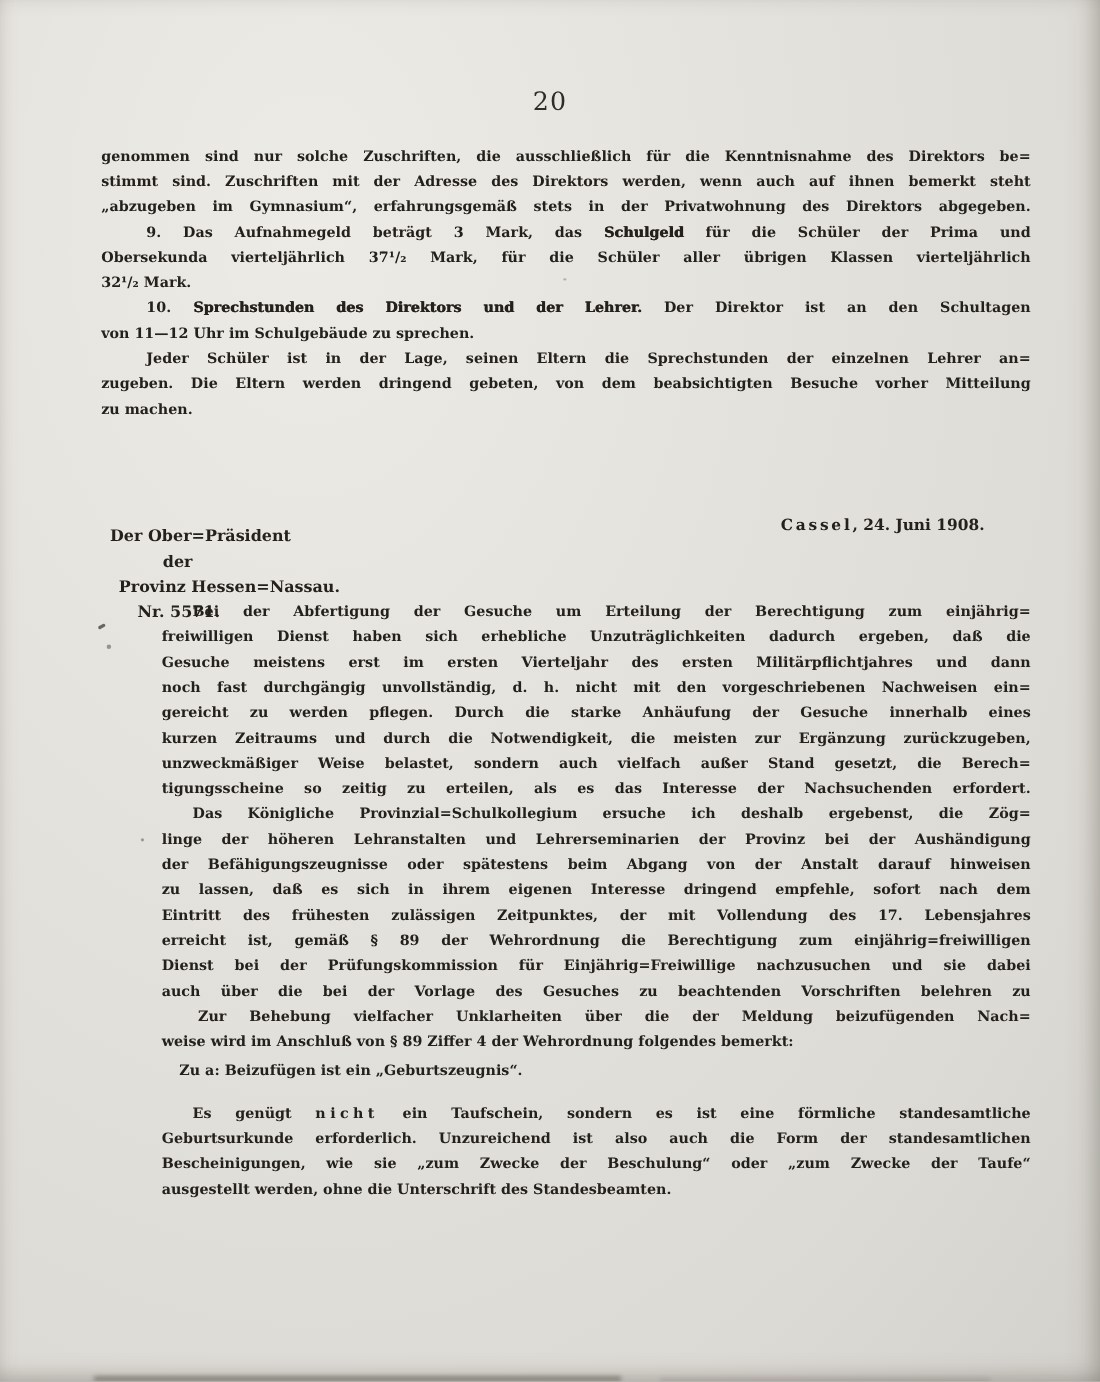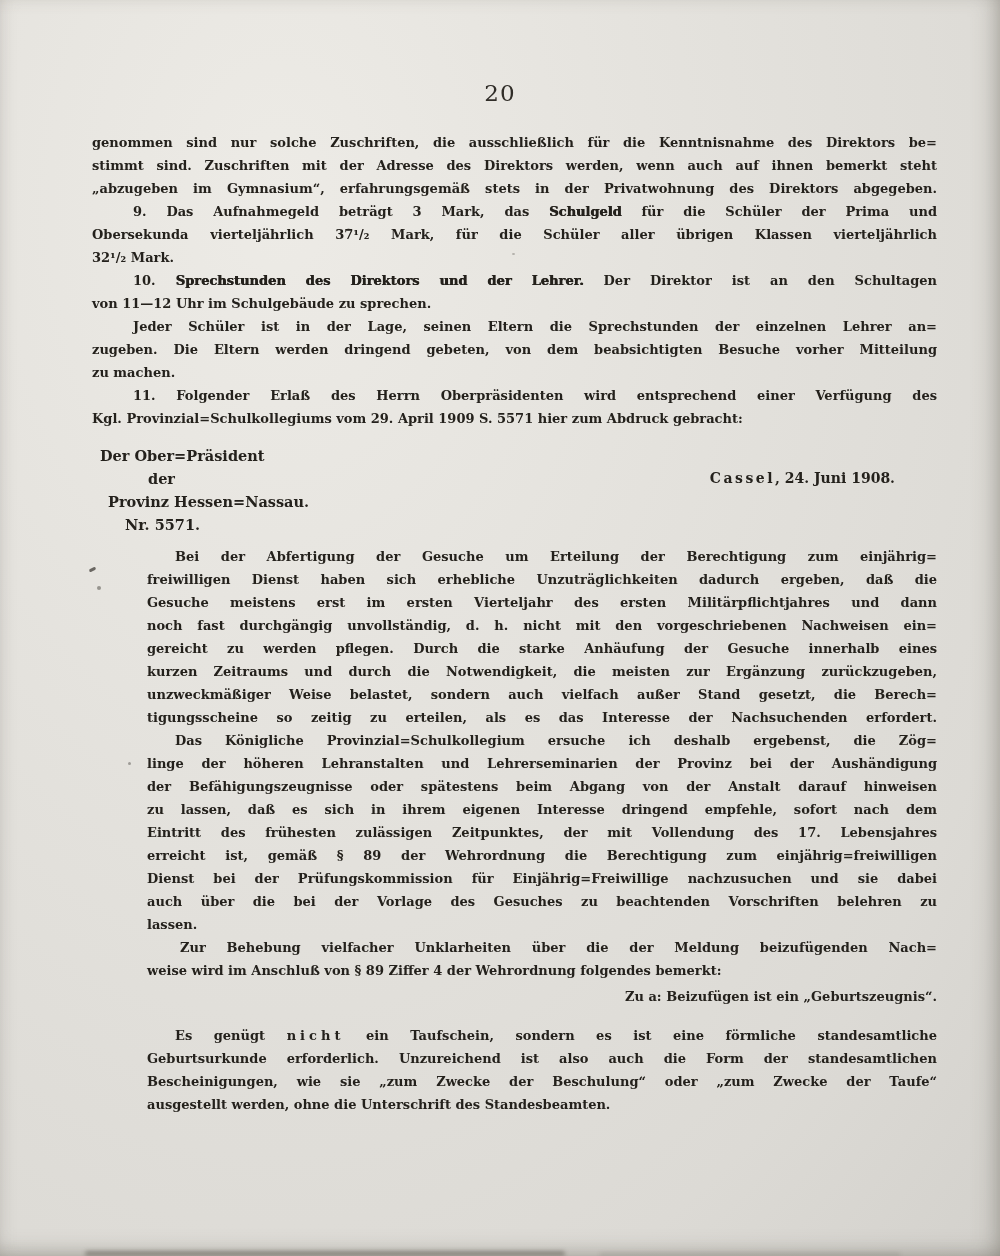--- a/index.html
+++ b/index.html
@@ -27,21 +27,21 @@
   #main-block{left:92px;top:131px;width:845px;}
   #letter-block{left:147px;top:545px;width:790px;}
   .ln{min-height:23px;}
   .j{text-align:justify;text-align-last:justify;}
   .b{text-shadow:.55px 0 0 currentColor;}
   .sp{letter-spacing:4px;}
   .letterhead{
     position:absolute;left:92px;top:444px;width:845px;
     font-size:14.5px;line-height:23px;
   }
-  .lh1{margin-left:8px;}
+  .lh1{margin-left:8px;margin-top:32px;}
   .lh2{margin-left:56px;}
   .lh3{margin-left:16px;}
   .lh4{margin-left:33px;}
   .dateline{
     position:absolute;top:23px;right:42px;font-size:14px;
   }
   .dateline .sp{letter-spacing:2.5px;}
   .speck{position:absolute;background:#35322c;border-radius:50%;}
   .s1{left:89px;top:568px;width:7px;height:3px;transform:rotate(-28deg);opacity:.7;border-radius:2px;}
   .s2{left:97px;top:586px;width:4px;height:4px;opacity:.45;}
@@ -77,24 +77,20 @@
       </div>
       <div>
         <div class="ln j" style="text-indent: 41px;"><span>10. </span><span class="b">Sprechstunden des Direktors und der Lehrer.</span><span> Der Direktor ist an den Schultagen</span></div>
         <div class="ln"><span>von 11—12 Uhr im Schulgebäude zu sprechen.</span></div>
       </div>
       <div>
         <div class="ln j" style="text-indent: 41px;"><span>Jeder Schüler ist in der Lage, seinen Eltern die Sprechstunden der einzelnen Lehrer an=</span></div>
         <div class="ln j"><span>zugeben. Die Eltern werden dringend gebeten, von dem beabsichtigten Besuche vorher Mitteilung</span></div>
         <div class="ln"><span>zu machen.</span></div>
       </div>
-      <div>
-        <div class="ln j" style="text-indent: 41px;"><span>11. Folgender Erlaß des Herrn Oberpräsidenten wird entsprechend einer Verfügung des</span></div>
-        <div class="ln"><span>Kgl. Provinzial=Schulkollegiums vom 29. April 1909 S. 5571 hier zum Abdruck gebracht:</span></div>
-      </div>
     </div>
 
   <div class="letterhead">
     <div class="lh1">Der Ober=Präsident</div>
     <div class="lh2">der</div>
     <div class="lh3">Provinz Hessen=Nassau.</div>
     <div class="lh4">Nr. 5571.</div>
     <div class="dateline"><span class="sp">Cassel</span><span>, 24. Juni 1908.</span></div>
   </div>
 
@@ -111,28 +107,27 @@
       </div>
       <div>
         <div class="ln j" style="text-indent: 28px;"><span>Das Königliche Provinzial=Schulkollegium ersuche ich deshalb ergebenst, die Zög=</span></div>
         <div class="ln j"><span>linge der höheren Lehranstalten und Lehrerseminarien der Provinz bei der Aushändigung</span></div>
         <div class="ln j"><span>der Befähigungszeugnisse oder spätestens beim Abgang von der Anstalt darauf hinweisen</span></div>
         <div class="ln j"><span>zu lassen, daß es sich in ihrem eigenen Interesse dringend empfehle, sofort nach dem</span></div>
         <div class="ln j"><span>Eintritt des frühesten zulässigen Zeitpunktes, der mit Vollendung des 17. Lebensjahres</span></div>
         <div class="ln j"><span>erreicht ist, gemäß § 89 der Wehrordnung die Berechtigung zum einjährig=freiwilligen</span></div>
         <div class="ln j"><span>Dienst bei der Prüfungskommission für Einjährig=Freiwillige nachzusuchen und sie dabei</span></div>
         <div class="ln j"><span>auch über die bei der Vorlage des Gesuches zu beachtenden Vorschriften belehren zu</span></div>
-        <div class="ln"><span>lassen.</span></div>
       </div>
       <div>
         <div class="ln j" style="text-indent: 33px;"><span>Zur Behebung vielfacher Unklarheiten über die der Meldung beizufügenden Nach=</span></div>
         <div class="ln"><span>weise wird im Anschluß von § 89 Ziffer 4 der Wehrordnung folgendes bemerkt:</span></div>
       </div>
       <div style="margin-top: 3px;">
-        <div class="ln" style="text-indent: 16px; text-align: right;"><span>Zu a: Beizufügen ist ein „Geburtszeugnis“.</span></div>
+        <div class="ln" style="text-indent: 16px;"><span>Zu a: Beizufügen ist ein „Geburtszeugnis“.</span></div>
       </div>
       <div style="margin-top: 16px;">
         <div class="ln j" style="text-indent: 28px;"><span>Es genügt </span><span class="sp">nicht</span><span> ein Taufschein, sondern es ist eine förmliche standesamtliche</span></div>
         <div class="ln j"><span>Geburtsurkunde erforderlich. Unzureichend ist also auch die Form der standesamtlichen</span></div>
         <div class="ln j"><span>Bescheinigungen, wie sie „zum Zwecke der Beschulung“ oder „zum Zwecke der Taufe“</span></div>
         <div class="ln"><span>ausgestellt werden, ohne die Unterschrift des Standesbeamten.</span></div>
       </div>
     </div>
 
   <span class="speck s1"></span>

